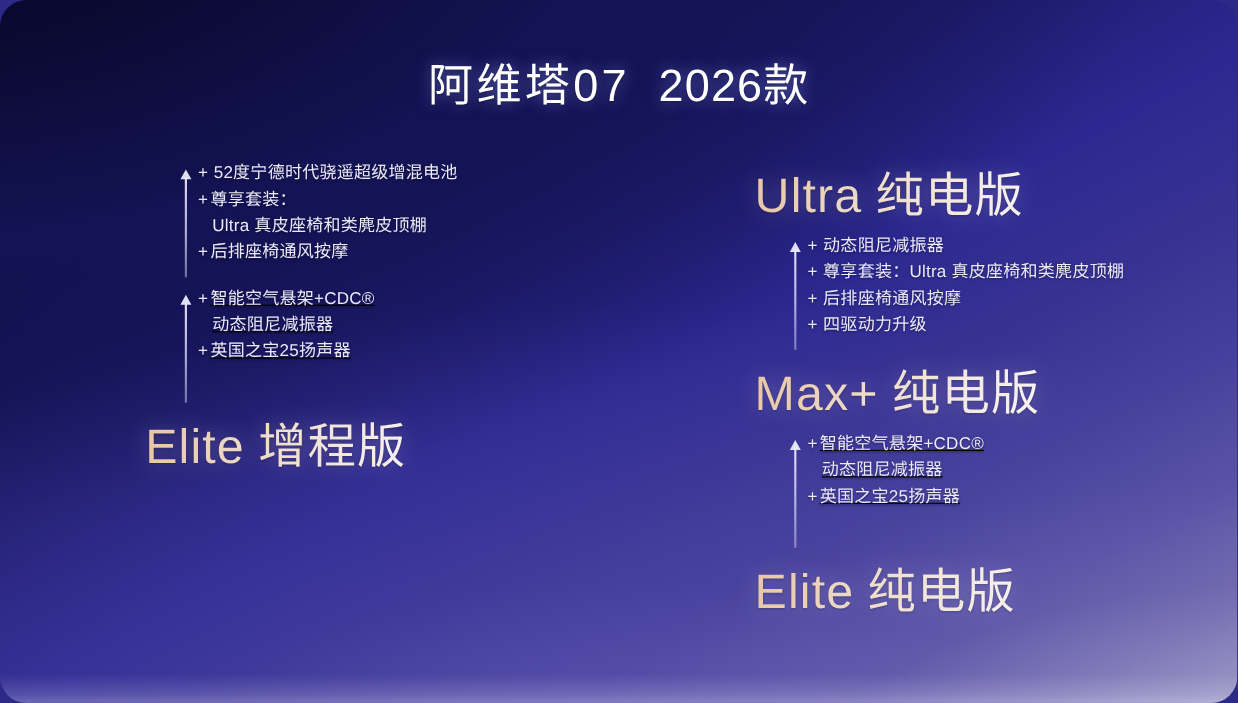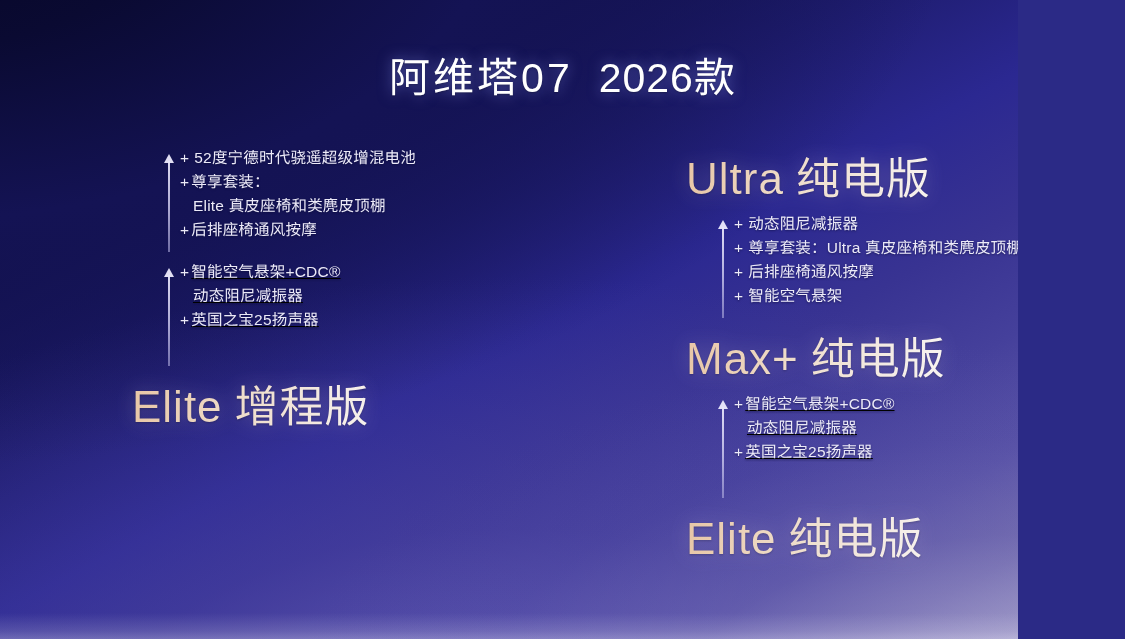--- a/index.html
+++ b/index.html
@@ -12,39 +12,40 @@
     width: 1125px;
     height: 639px;
     overflow: hidden;
     font-family: "Liberation Sans", "DejaVu Sans", sans-serif;
     background: #2b2a86;
   }
 
   
   #stage {
     position: relative;
-    width: 1018px;
+    width: 1125px;
     height: 639px;
     overflow: hidden;
     
     background:
       radial-gradient(120% 95% at 102% 112%, rgba(215,210,235,0.92) 0%, rgba(168,163,205,0.55) 14%, rgba(120,114,175,0.28) 30%, rgba(90,84,160,0.08) 46%, rgba(0,0,0,0) 62%),
       radial-gradient(130% 110% at 50% 118%, rgba(108,100,190,0.75) 0%, rgba(80,72,168,0.40) 32%, rgba(0,0,0,0) 68%),
       radial-gradient(140% 120% at -12% -18%, #050520 0%, #0a0a32 22%, #141354 44%, rgba(26,24,96,0) 76%),
       linear-gradient(152deg,
         #05051f 0%,
         #0b0a34 13%,
         #141353 26%,
         #1e1c6e 38%,
         #2b2891 52%,
         #383392 64%,
         #45409b 74%,
         #5a54a8 84%,
         #7b74b4 93%,
         #a7a1c8 100%);
+    border-radius: 24px;
   }
 
   
   #stage::after {
     content: "";
     position: absolute;
     left: 0;
     right: 0;
     bottom: 0;
     height: 26px;
@@ -176,21 +177,21 @@
 
 
     <div class="features tall">
       <div class="arrow">
         <div class="head"></div>
         <div class="shaft"></div>
       </div>
       <ul class="feature-list">
         <li><span class="plus spaced">+</span><span>52度宁德时代骁遥超级增混电池</span></li>
         <li><span class="plus">+</span><span>尊享套装：</span></li>
-        <li class="cont"><span>Elite 真皮座椅和类麂皮顶棚</span></li>
+        <li class="cont"><span>Ultra 真皮座椅和类麂皮顶棚</span></li>
         <li><span class="plus">+</span><span>后排座椅通风按摩</span></li>
       </ul>
     </div>
 
 
     <div class="features short">
       <div class="arrow">
         <div class="head"></div>
         <div class="shaft"></div>
       </div>
@@ -215,21 +216,21 @@
 
     <div class="features tall">
       <div class="arrow">
         <div class="head"></div>
         <div class="shaft"></div>
       </div>
       <ul class="feature-list">
         <li><span class="plus spaced">+</span><span>动态阻尼减振器</span></li>
         <li><span class="plus spaced">+</span><span>尊享套装：Ultra 真皮座椅和类麂皮顶棚</span></li>
         <li><span class="plus spaced">+</span><span>后排座椅通风按摩</span></li>
-        <li><span class="plus spaced">+</span><span>智能空气悬架</span></li>
+        <li><span class="plus spaced">+</span><span>四驱动力升级</span></li>
       </ul>
     </div>
 
     <div class="trim">
       <span>Max+</span><span class="cn">纯电版</span>
     </div>
 
     <div class="features short">
       <div class="arrow">
         <div class="head"></div>

